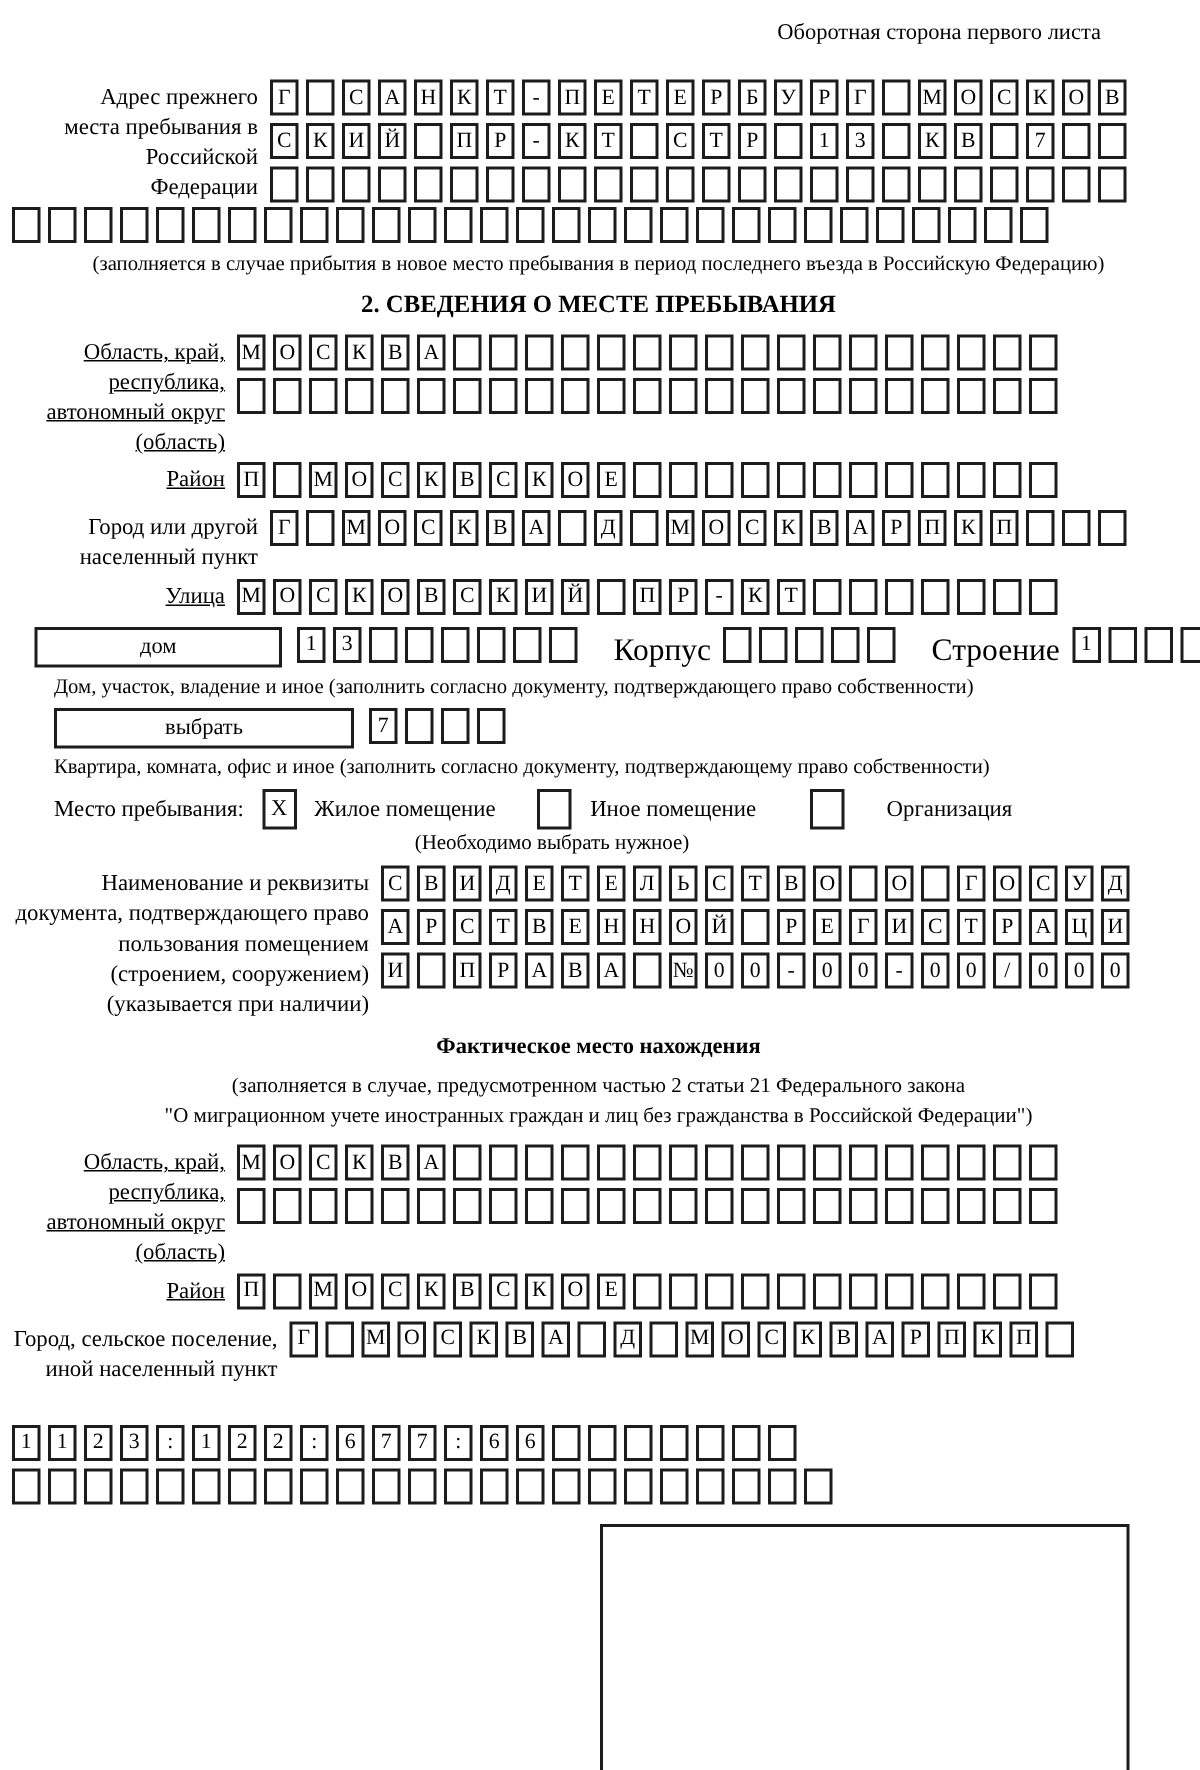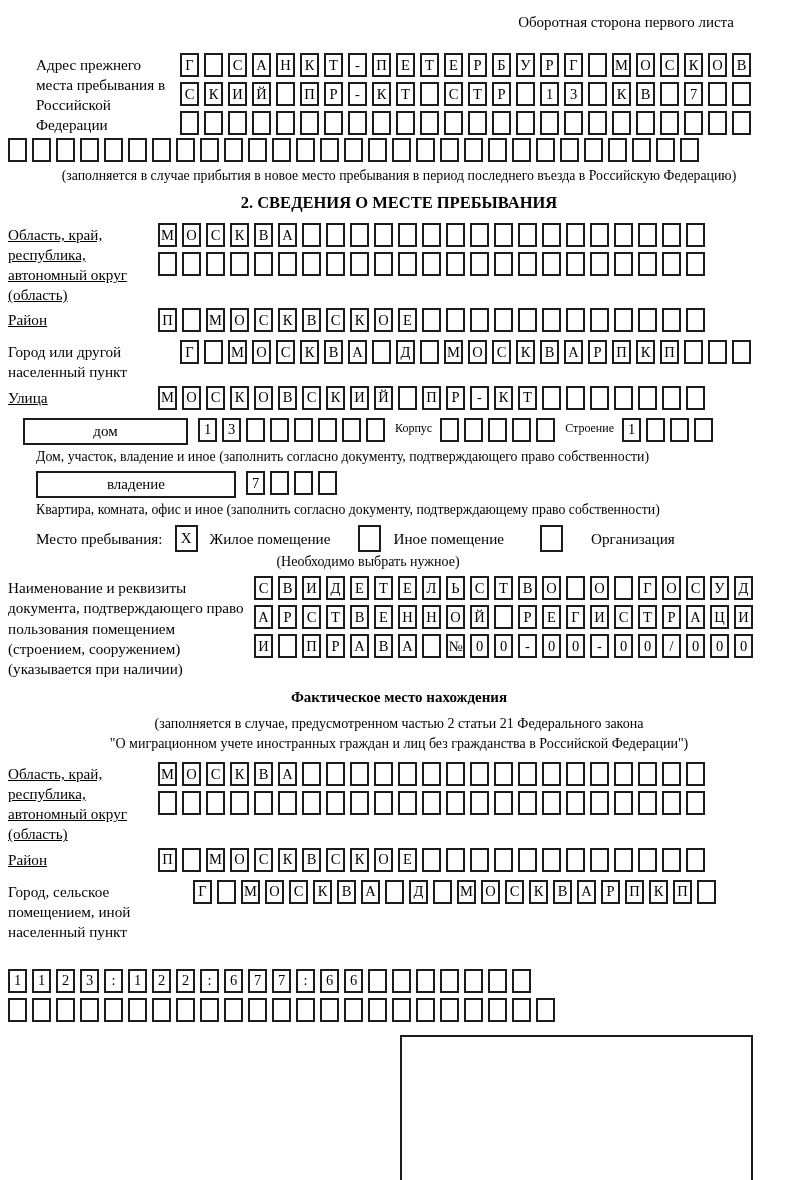--- a/index.html
+++ b/index.html
@@ -6,21 +6,21 @@
   html, body { background: #fff; }
   body {
     width: 800px; min-height: 1180px; margin: 0 auto;
     font-family: "Liberation Serif", "DejaVu Serif", serif;
     color: #000;
   }
   .page { width: 800px; padding: 14px 10px 10px 8px; }
 
   .hdr-note { text-align: right; font-size: 15px; padding-right: 56px; margin-bottom: 22px; }
 
-  .frow { display: flex; align-items: flex-start; margin-bottom: 3px; }
+  .frow { display: flex; align-items: flex-start; margin-bottom: 3px; text-align: right; }
   .flabel { flex: 0 0 auto; font-size: 15.2px; line-height: 1.32; padding-right: 8px; padding-top: 2px; }
   .w172 { width: 172px; } .w150 { width: 150px; text-decoration: underline; } .w185 { width: 185px; } .w168 { width: 168px; }
   .rows-col { display: flex; flex-direction: column; }
 
   .cells { display: flex; gap: 5px; margin-bottom: 5px; }
   .cell {
     flex: 0 0 auto; width: 19px; height: 24px;
     border: 2px solid #1c1c1c; display: flex; align-items: center; justify-content: center;
     font-size: 14.5px; line-height: 1; background: #fff;
   }
@@ -32,21 +32,21 @@
   .sec-title { text-align: center; font-weight: bold; font-size: 16.5px; margin: 8px 0 10px 0; }
   .sub-title { text-align: center; font-weight: bold; font-size: 15px; margin: 10px 0 8px 0; }
   .fact-note { text-align: center; font-size: 14px; line-height: 1.45; margin-bottom: 8px; }
 
   .legend-box {
     border: 2px solid #1c1c1c; height: 27px; display: flex; align-items: center; justify-content: center;
     font-size: 15px; flex: 0 0 auto;
   }
   .dom-box { width: 165px; margin-left: 15px; margin-right: 10px; }
   .kv-box { width: 200px; margin-left: 28px; margin-right: 10px; }
-  .inline-lbl { font-size: 12px; padding: 3px 8px 0 10px; flex: 0 0 auto; }
+  .inline-lbl { font-size: 21px; padding: 3px 8px 0 10px; flex: 0 0 auto; margin-left: 14px; }
 
   .stay-row { display: flex; align-items: center; margin: 6px 0 2px 0; font-size: 15.2px; }
   .stay-row .lbl { padding-top: 1px; }
   .checkbox {
     width: 23px; height: 27px; border: 2px solid #1c1c1c; display: flex; align-items: center; justify-content: center;
     font-size: 15px; margin: 0 12px; flex: 0 0 auto;
   }
   .stay-hint { font-size: 14px; text-align: center; width: 480px; margin-left: 120px; margin-bottom: 6px; }
 
   .stamp-wrap { width: 380px; margin-left: 378px; margin-top: 8px; }
@@ -347,21 +347,21 @@
     <div class="cells mb0">
         <div class="cell">1</div>
         <div class="cell"></div>
         <div class="cell"></div>
         <div class="cell"></div>
       </div>
   </div>
   <div class="caption indent">Дом, участок, владение и иное (заполнить согласно документу, подтверждающего право собственности)</div>
 
   <div class="frow">
-    <div class="legend-box kv-box">владение</div>
+    <div class="legend-box kv-box">выбрать</div>
     <div class="cells mb0">
         <div class="cell">7</div>
         <div class="cell"></div>
         <div class="cell"></div>
         <div class="cell"></div>
       </div>
   </div>
   <div class="caption indent">Квартира, комната, офис и иное (заполнить согласно документу, подтверждающему право собственности)</div>
 
   <div class="stay-row" style="padding-left:28px">
@@ -535,21 +535,21 @@
         <div class="cell"></div>
         <div class="cell"></div>
         <div class="cell"></div>
         <div class="cell"></div>
         <div class="cell"></div>
         <div class="cell"></div>
       </div>
   </div>
 
   <div class="frow">
-    <div class="flabel w185">Город, сельское помещением, иной населенный пункт</div>
+    <div class="flabel w185">Город, сельское поселение, иной населенный пункт</div>
     <div class="cells">
         <div class="cell">Г</div>
         <div class="cell"></div>
         <div class="cell">М</div>
         <div class="cell">О</div>
         <div class="cell">С</div>
         <div class="cell">К</div>
         <div class="cell">В</div>
         <div class="cell">А</div>
         <div class="cell"></div>

